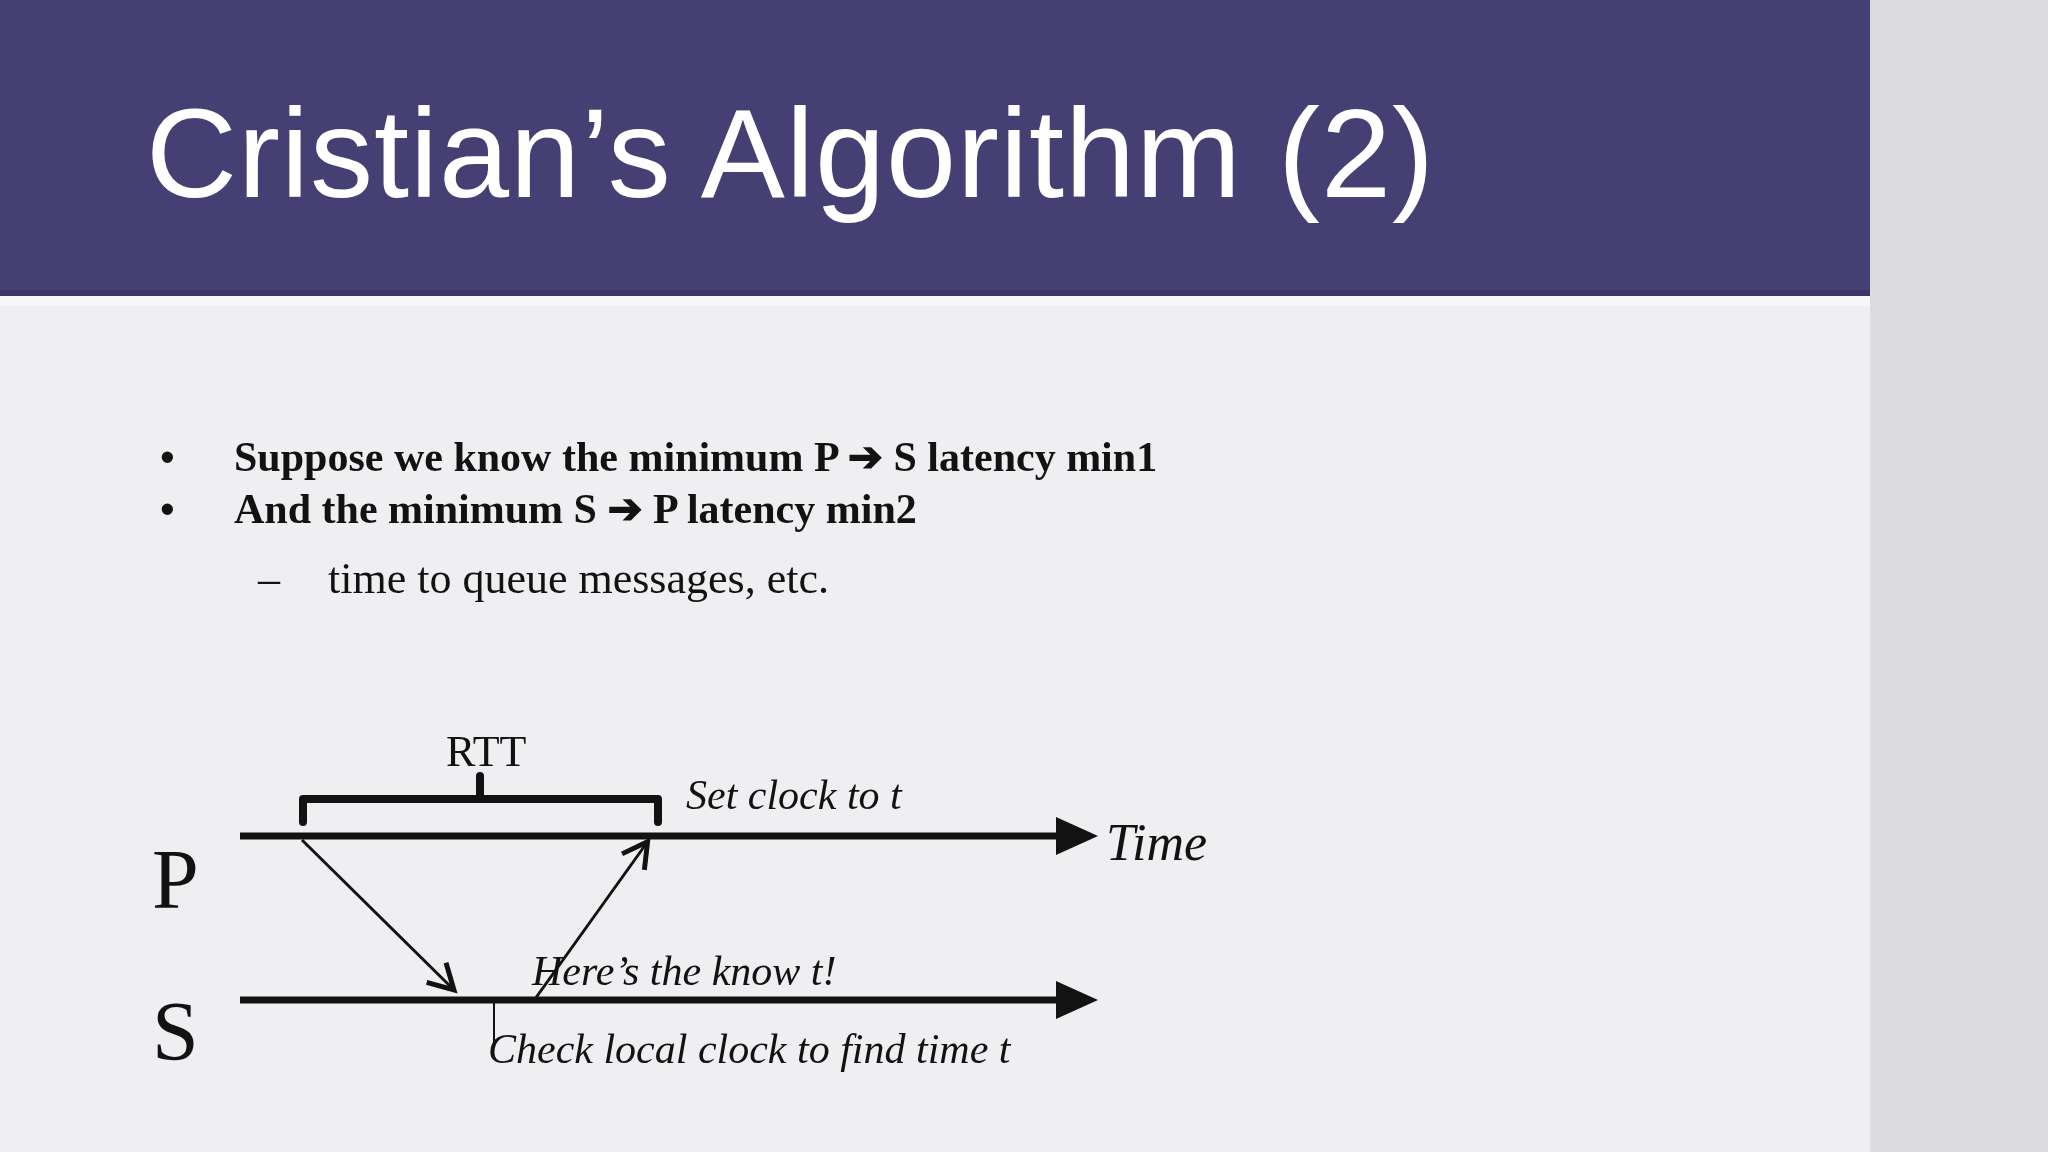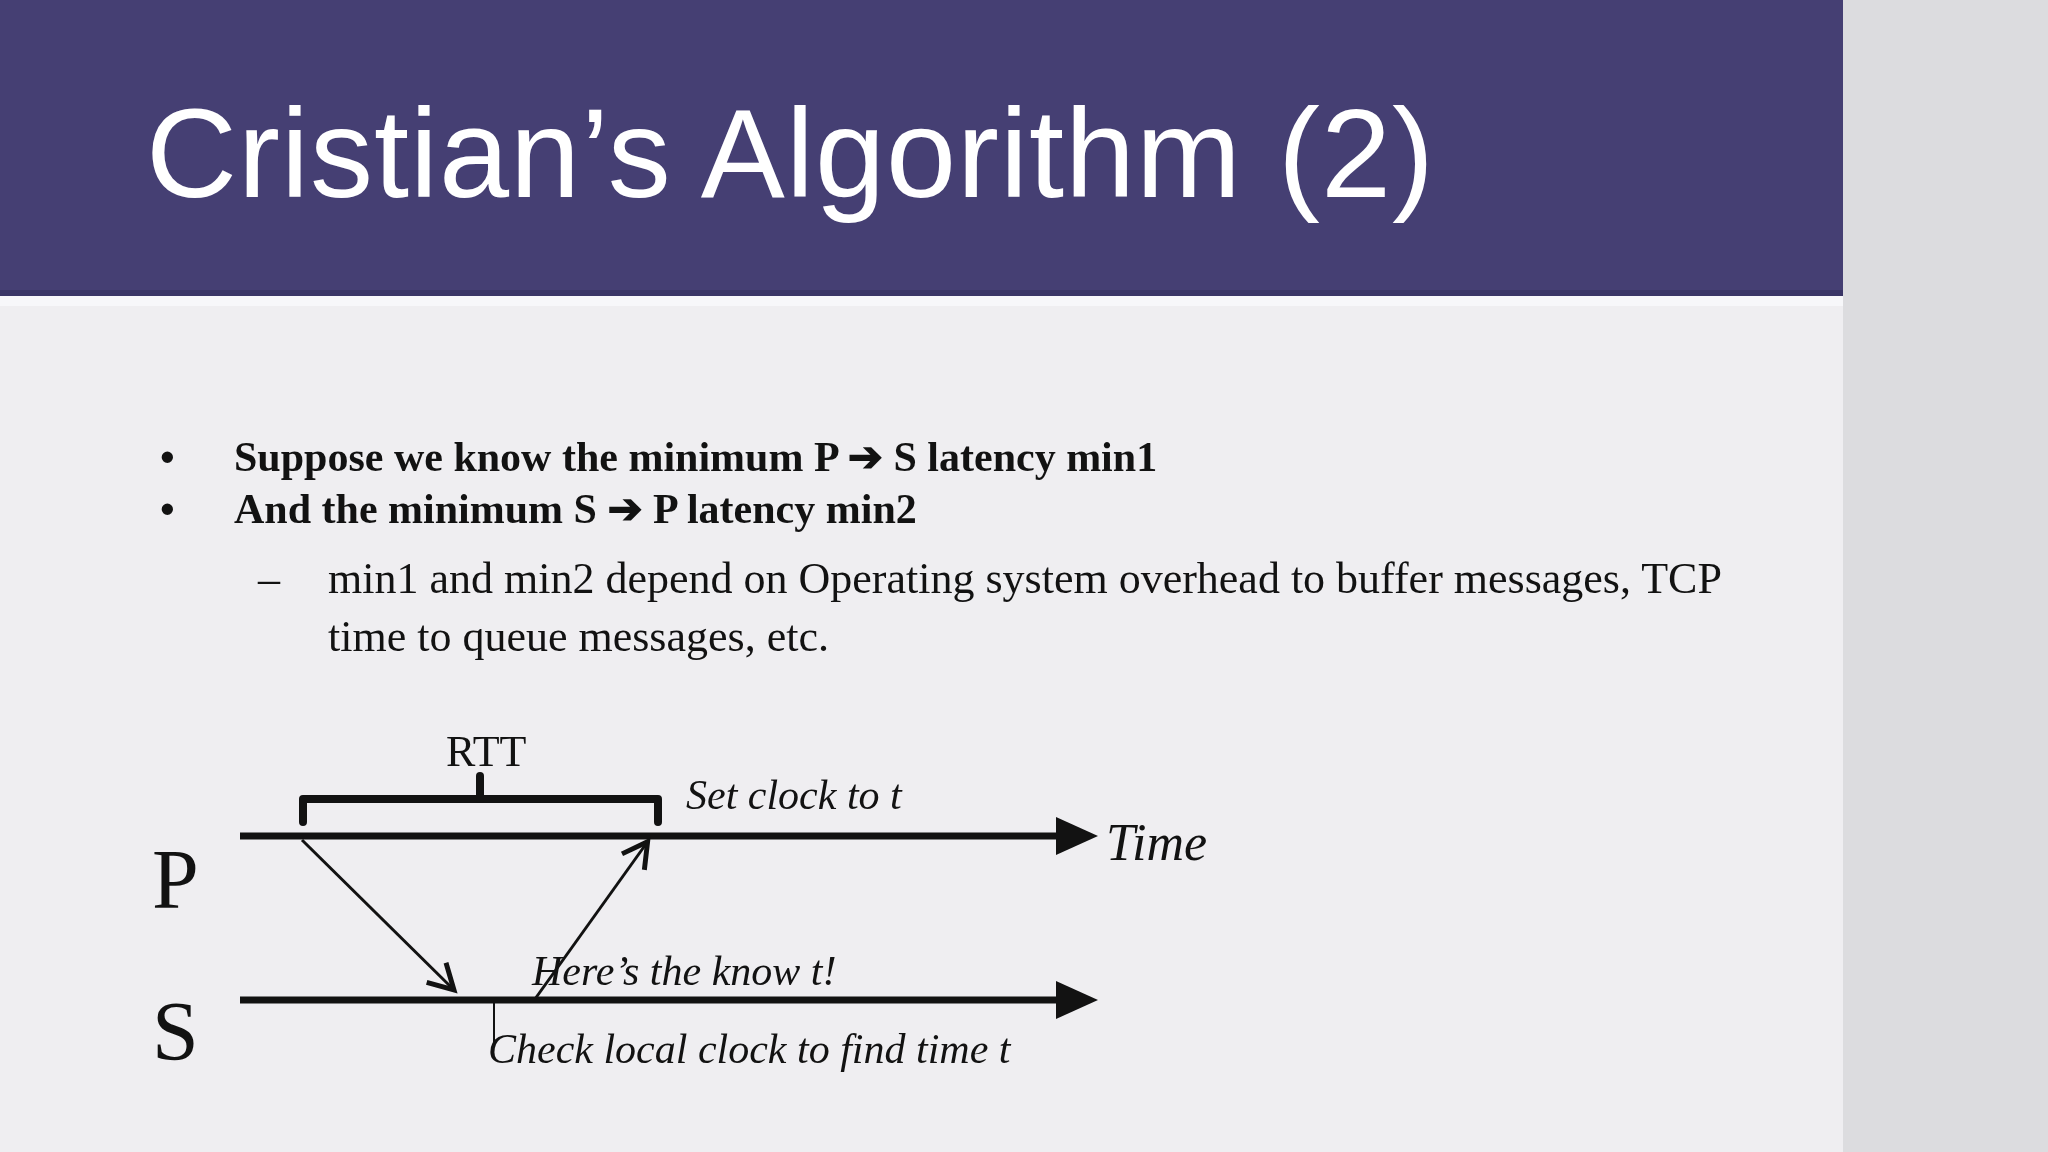--- a/index.html
+++ b/index.html
@@ -11,20 +11,21 @@
     --ink:#121212;
   }
   html,body{margin:0;padding:0;background:#dcdcdf;}
   .slide{
     position:relative;
     width:1843px;height:1152px;
     overflow:hidden;
     background:var(--body-bg);
     font-family:"Liberation Serif", serif;
     color:var(--ink);
+    padding-left:27px;
   }
   
   .header-band{
     position:absolute;left:0;top:0;width:2048px;height:290px;
     background:var(--header-bg);
     border-bottom:6px solid var(--header-edge);
     box-sizing:content-box;
   }
   .body-strip{
     position:absolute;left:0;top:296px;width:2048px;height:10px;
@@ -87,21 +88,20 @@
 
   <div class="bullet-row" style="top:432px">
     <span class="marker">•</span><span>Suppose we know the minimum P ➔ S latency min1</span>
   </div>
   <div class="bullet-row" style="top:484px">
     <span class="marker">•</span><span>And the minimum S ➔ P latency min2</span>
   </div>
   <div class="sub-bullet">
     <span class="dash">–</span>
     <div class="sub-lines">
-      <div>min1 and min2 depend on Operating system overhead to buffer messages, TCP</div>
       <div>time to queue messages, etc.</div>
     </div>
   </div>
 
   <svg class="diagram-svg" viewBox="0 0 2048 1152">
     <defs>
       <marker id="thinArrow" viewBox="0 0 12 12" refX="9" refY="6" markerWidth="11" markerHeight="11" orient="auto">
         <path d="M1,1 L10,6 L1,11" fill="none" stroke="#121212" stroke-width="1.8"></path>
       </marker>
     </defs>

